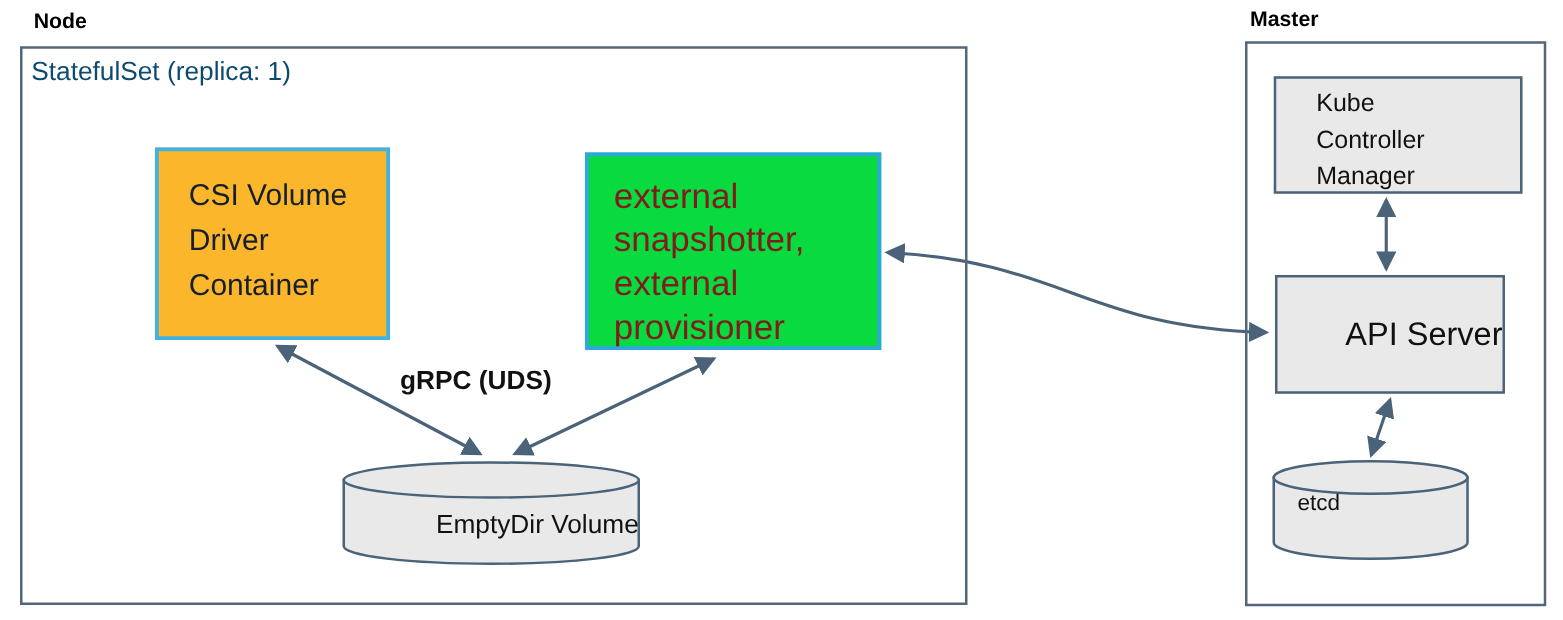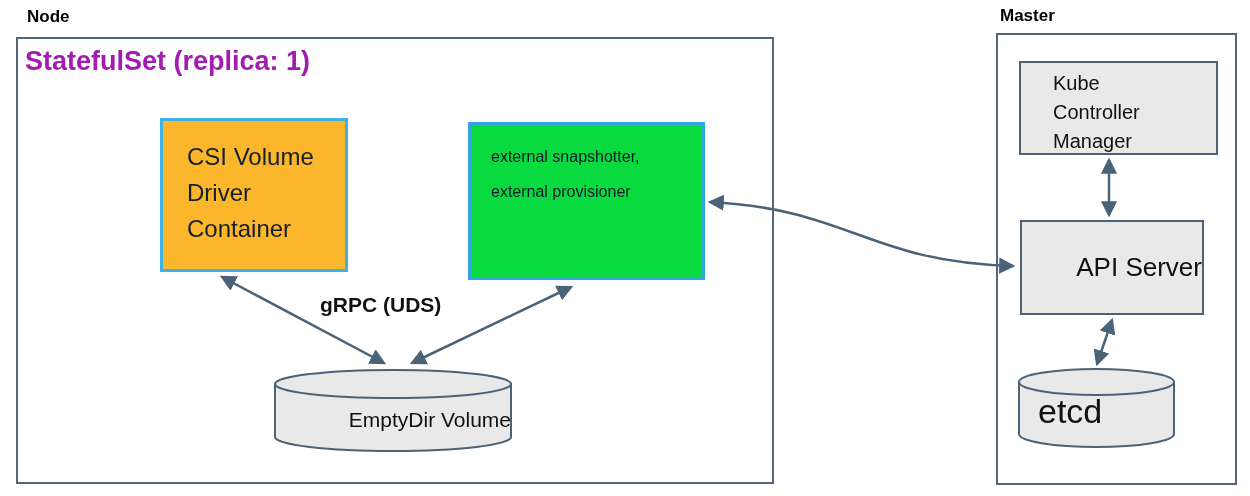--- a/index.html
+++ b/index.html
@@ -7,32 +7,32 @@
     position:relative;
     width:1250px;height:496px;
     background:#ffffff;
     font-family:"Liberation Sans", sans-serif;
     color:#1a1a1a;
     overflow:hidden;
   }
   .abs{position:absolute;box-sizing:border-box;}
   .section-label{font-weight:700;font-size:17px;color:#000;}
   .outer-box{border:2px solid #54667a;background:transparent;}
-  .statefulset-label{font-size:27px;color:#a21caf;white-space:nowrap;font-weight:bold;}
+  .statefulset-label{font-size:21px;color:#0c4a6e;white-space:nowrap;}
   .csi-box{
     left:124px;top:118px;width:188px;height:154px;
     background:#FBB62C;border:3px solid #41B1E4;
     padding:18px 22px 0 24px;
-    font-size:24px;line-height:36px;color:#15202b;margin-left:36px;
+    font-size:24px;line-height:36px;color:#15202b;
   }
   .sidecar-box{
     left:468px;top:122px;width:237px;height:158px;
     background:#09DA40;border:3px solid #2FA6DF;
     padding:14px 38px 0 20px;
-    font-size:16px;line-height:35px;color:#0f172a;
+    font-size:28px;line-height:35px;color:#7f1d1d;
   }
   .grpc-label{
     left:320px;top:293px;
     font-size:21px;font-weight:700;color:#111;white-space:nowrap;
   }
   .cyl-label{
     font-size:21px;color:#111;text-align:right;white-space:nowrap;
   }
   .kcm-box{
     left:1019px;top:61px;width:199px;height:94px;
@@ -42,21 +42,21 @@
   }
   .api-box{
     left:1020px;top:220px;width:184px;height:95px;
     background:#E9E9E9;border:2px solid #4A6378;
     display:flex;align-items:center;
     padding-left:16px;
     font-size:26px;color:#111;justify-content:flex-end;
   }
   .etcd-label{
     left:1038px;top:392px;
-    font-size:34px;color:#111;white-space:nowrap;
+    font-size:18px;color:#111;white-space:nowrap;
   }
   svg.overlay{position:absolute;left:0;top:0;pointer-events:none;}
 </style>
 </head>
 <body>
 
 <div class="canvas">
 
   <svg class="overlay" width="1250" height="496" viewBox="0 0 1250 496">
     <defs>

